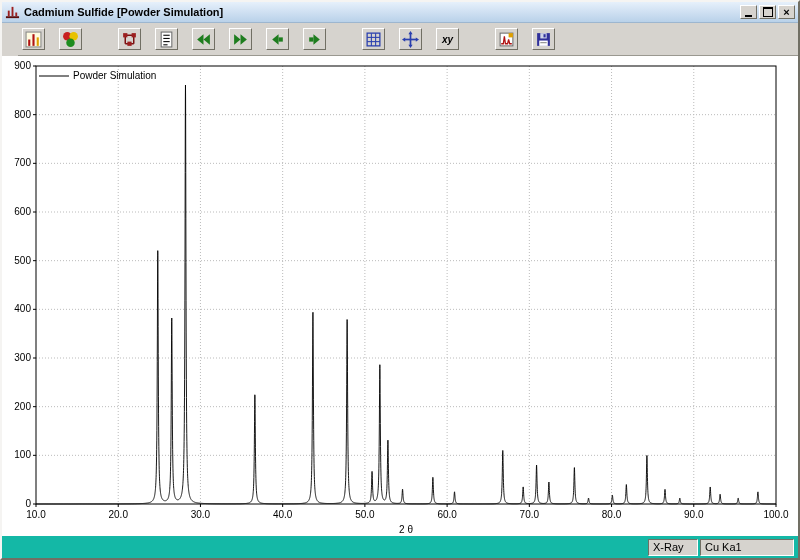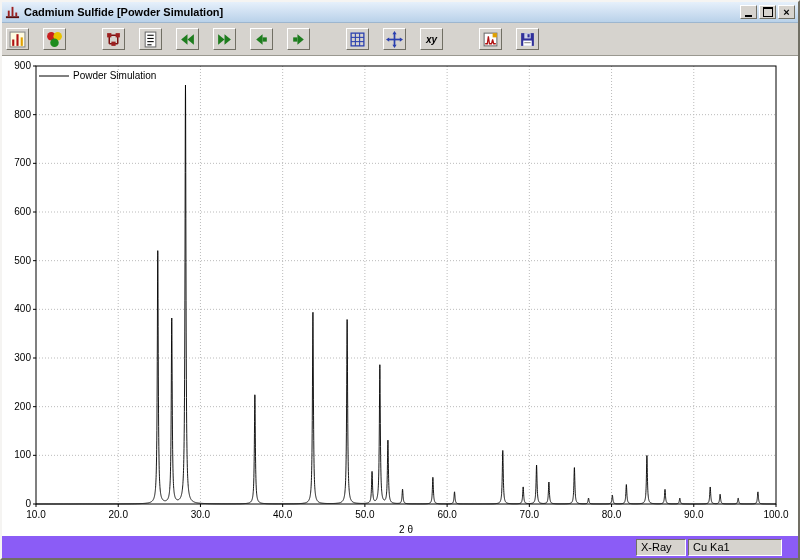--- a/index.html
+++ b/index.html
@@ -24,37 +24,37 @@
     background:#d6d3ce;border-top:1px solid #fff;border-left:1px solid #fff;
     border-right:1px solid #716f64;border-bottom:1px solid #716f64;
     font-size:10px;line-height:10px;color:#000;cursor:default;
   }
   .winbtn .glyph-min{width:7px;height:2px;background:#000;margin-top:7px;}
   .winbtn .glyph-max{width:8px;height:7px;border:1px solid #000;border-top:2px solid #000;}
   .winbtn .glyph-close{font-size:11px;font-weight:bold;line-height:11px;}
   
   .toolbar{
     height:28px;flex:0 0 28px;display:flex;align-items:center;gap:14px;
-    padding:2px 4px;background:#d6d3ce;border-bottom:1px solid #9a9890;
+    padding:2px 4px;background:#d6d3ce;border-bottom:1px solid #9a9890;margin-left:16px;
   }
   .tbtn{
     width:23px;height:22px;padding:0;display:inline-flex;align-items:center;justify-content:center;
     background:#d6d3ce;border-top:1px solid #fff;border-left:1px solid #fff;
     border-right:1px solid #716f64;border-bottom:1px solid #716f64;cursor:default;
   }
   .tbtn svg{display:block;}
   .tb-gap{width:8px;flex:0 0 8px;}
   .xy-label{font-size:10px;font-style:italic;font-weight:bold;color:#000;}
   
   .chart-area{flex:1;background:#fff;overflow:hidden;}
   svg text{font-family:"Liberation Sans",sans-serif;font-size:10px;fill:#000;}
   
   .statusbar{
     height:20px;flex:0 0 20px;display:flex;align-items:center;gap:2px;
-    padding:1px 16px;background:#8b5cf6;border-top:1px solid #fff;
+    padding:1px 4px;background:#14b8a6;border-top:1px solid #fff;
   }
   .status-fill{flex:1;}
   .status-panel{
     height:15px;display:flex;align-items:center;padding:0 4px;font-size:11px;color:#000;
     border-top:1px solid #716f64;border-left:1px solid #716f64;
     border-right:1px solid #fff;border-bottom:1px solid #fff;background:#d6d3ce;white-space:nowrap;
   }
   .status-panel.p1{width:40px;}
   .status-panel.p2{width:84px;text-align:right;}
 </style>

